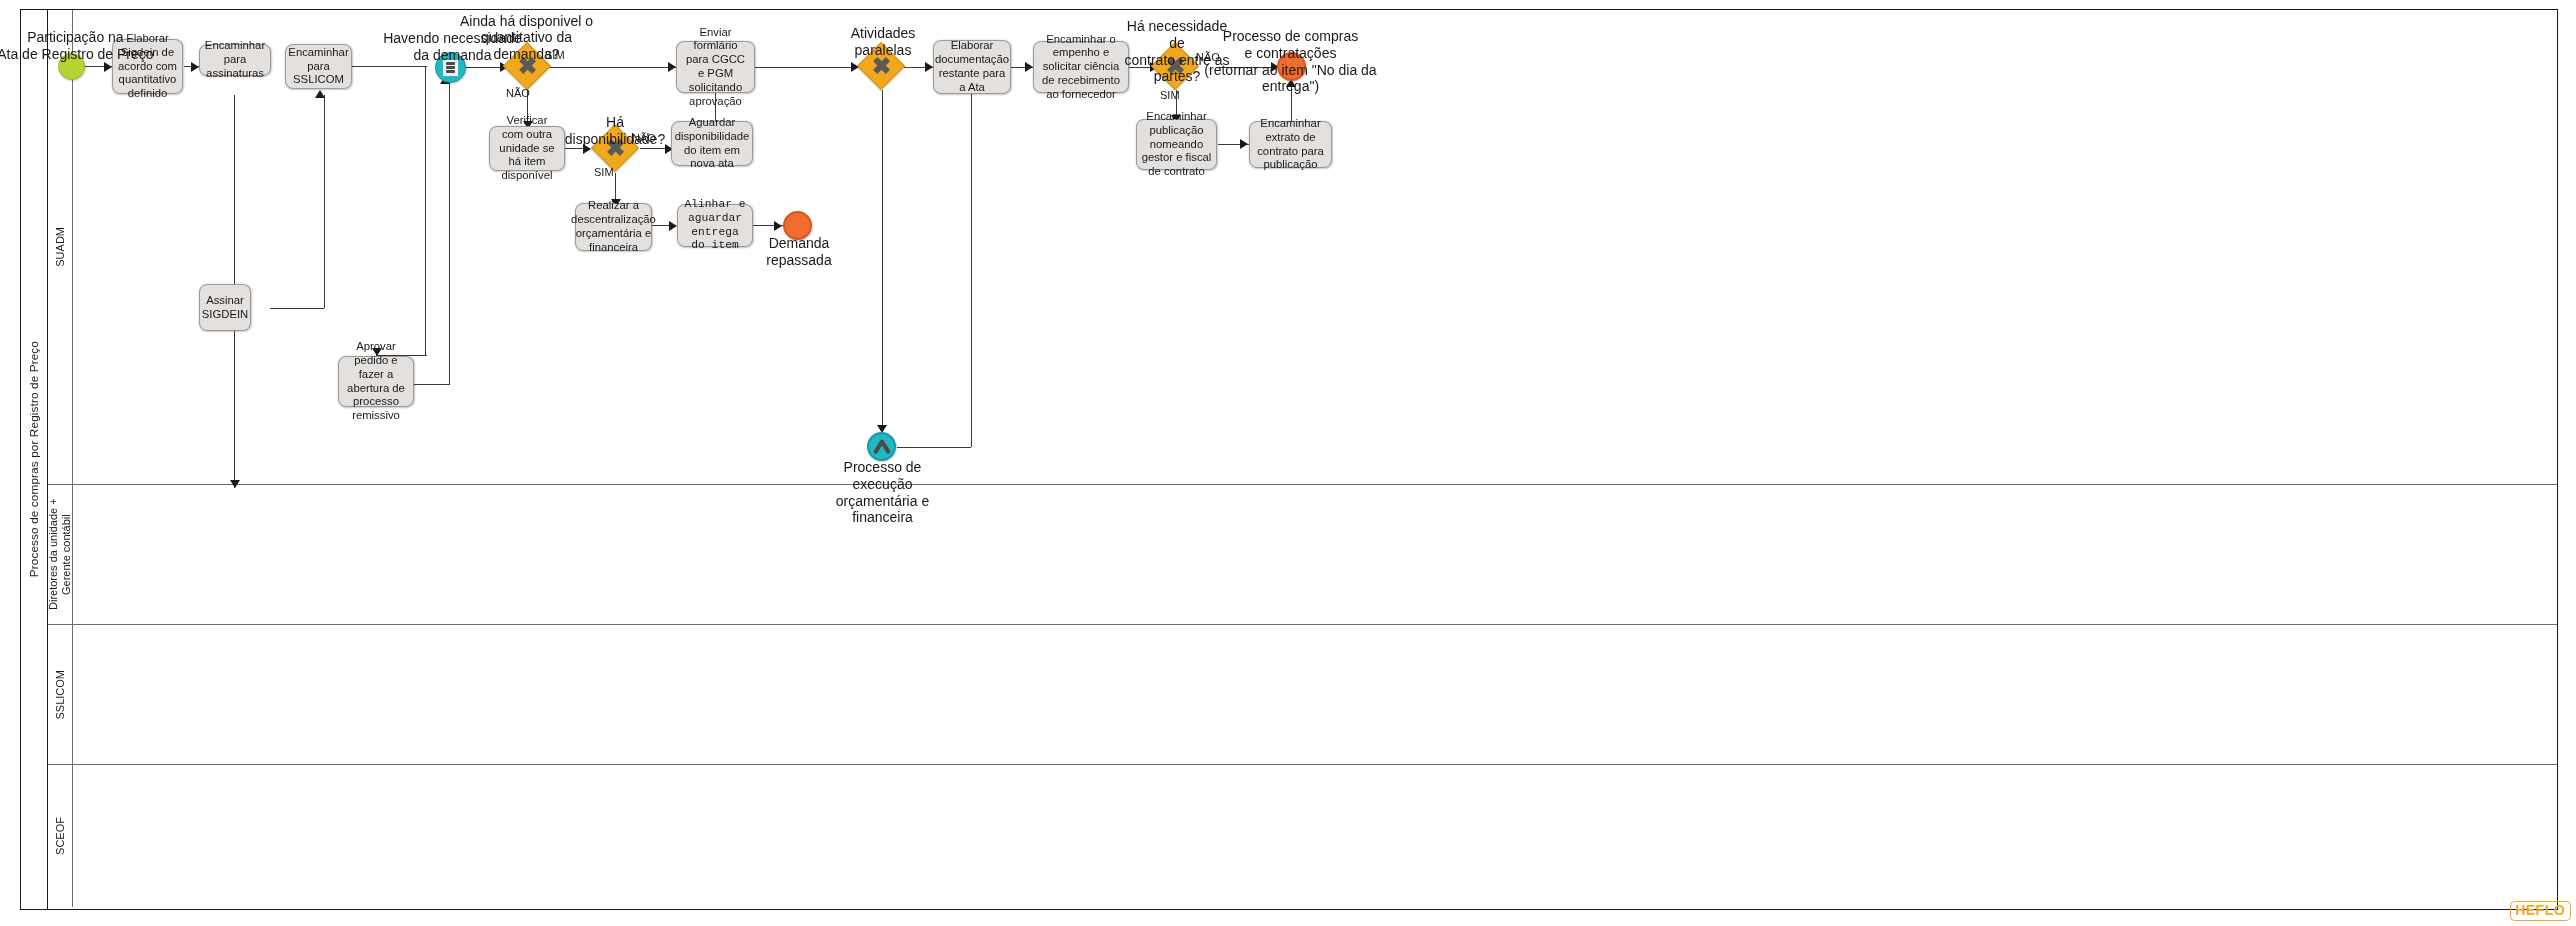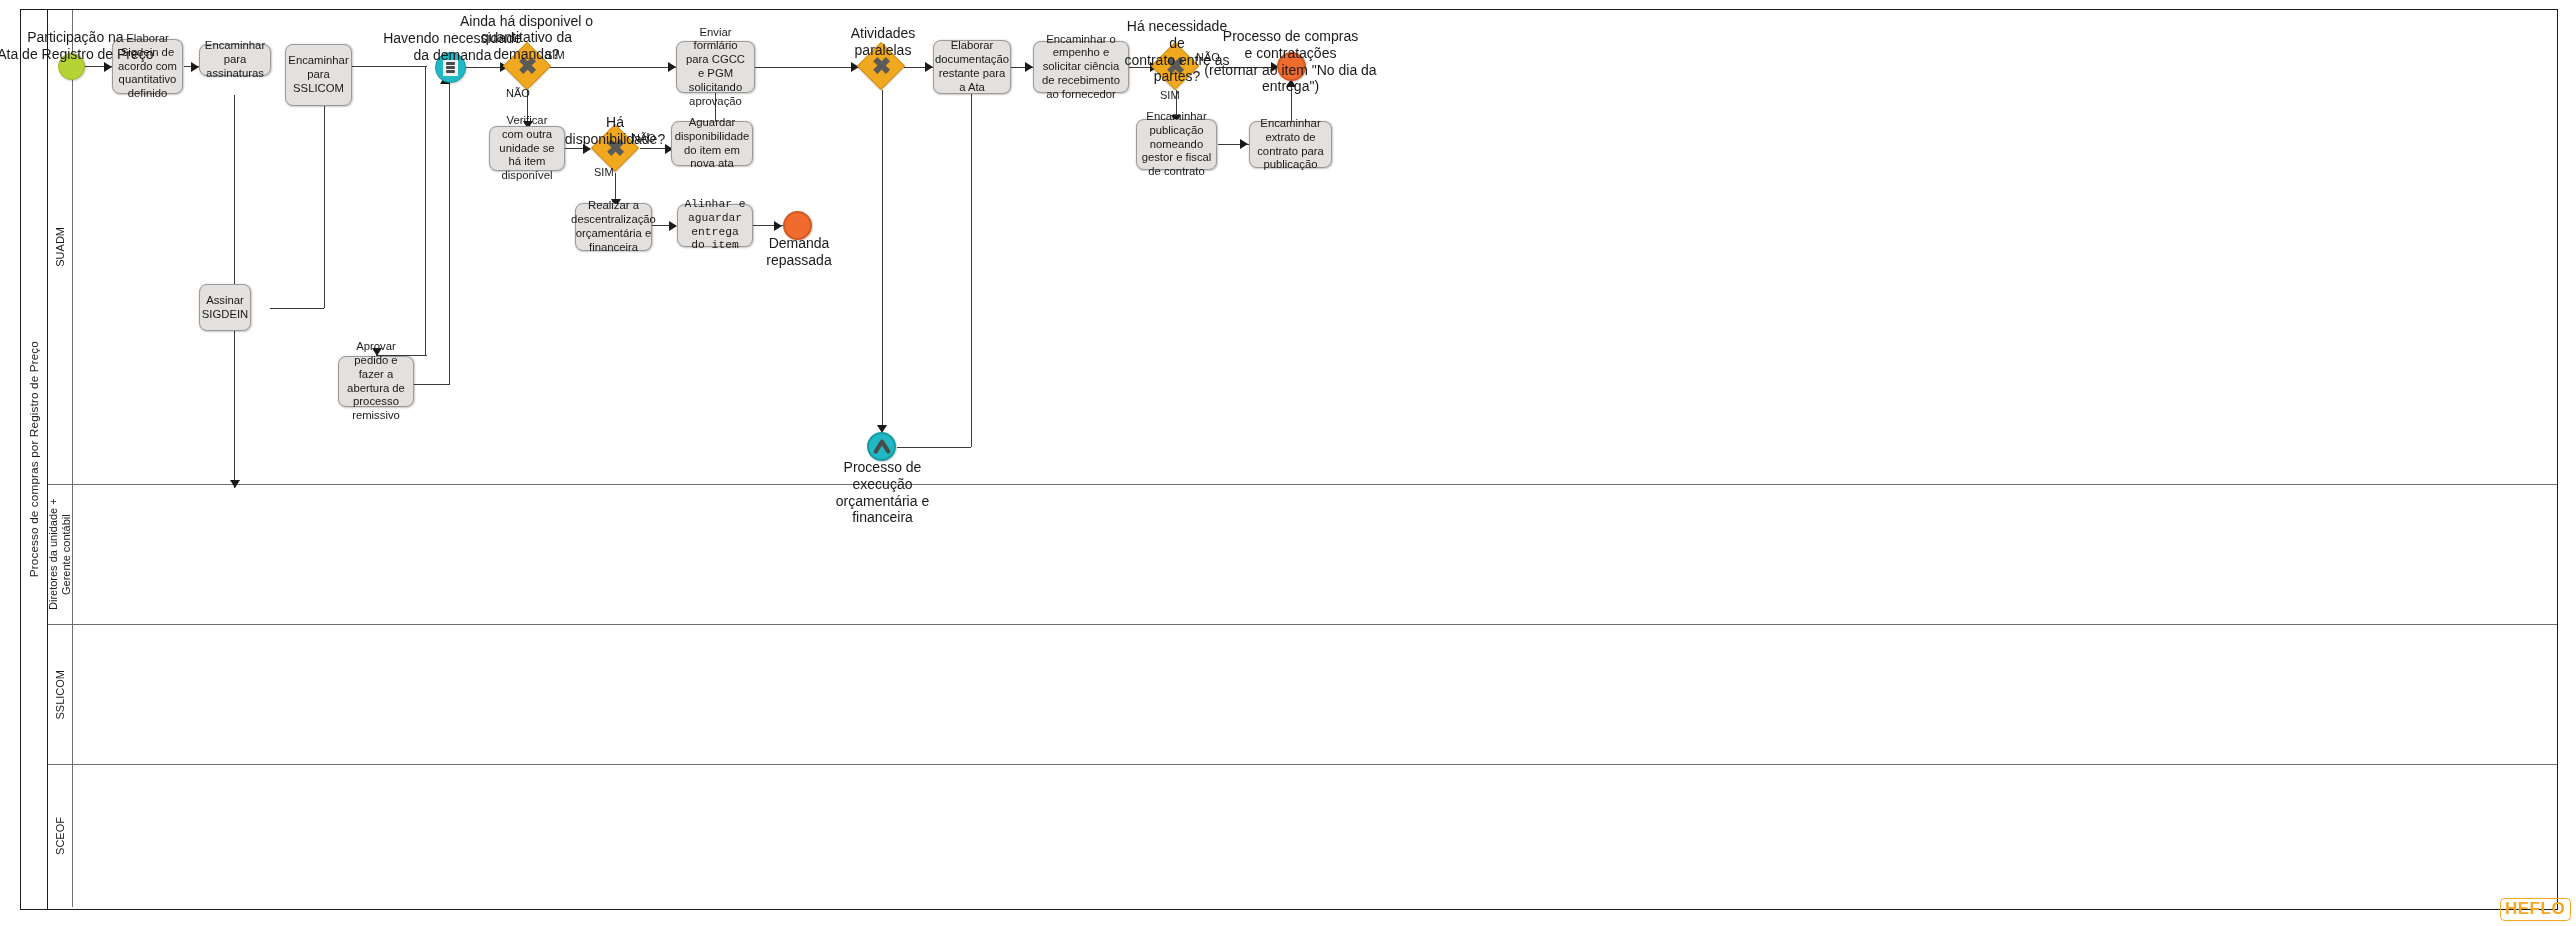--- a/index.html
+++ b/index.html
@@ -173,21 +173,21 @@
   .arrow.down  { border-top: 8.1px solid #1a1a1a; border-left: 5px solid transparent; border-right: 5px solid transparent; }
   .arrow.up    { border-bottom: 8.1px solid #1a1a1a; border-left: 5px solid transparent; border-right: 5px solid transparent; }
 
   
   .heflo {
     position: absolute;
     right: 5.4px; bottom: 5.4px;
     border: 1.8px solid #f5a623;
     border-radius: 4.5px;
     padding: 0.9px 4.5px 1.8px 4.5px;
-    font-size: 17px;
+    font-size: 14px;
     font-weight: bold;
     color: #f5a623;
     letter-spacing: 0.5px;
     z-index: 20;
     line-height: 1.05;
   }
 </style>
 </head>
 <body>
 
@@ -371,21 +371,21 @@
   <div class="flow-lbl" style="left:1160px; top:89px;">SIM</div>
 
   <div class="task" style="left:112px; top:39px; width:71px; height:55px;">Elaborar Sigdein
 de acordo com
 quantitativo
 definido</div>
 
   <div class="task" style="left:199px; top:44px; width:72px; height:32px;">Encaminhar para
 assinaturas</div>
 
-  <div class="task" style="left:285px; top:44px; width:67px; height:62px;">Encaminhar
+  <div class="task" style="left:285px; top:44px; width:67px; height:45px;">Encaminhar
 para SSLICOM</div>
 
   <div class="task" style="left:489px; top:126px; width:76px; height:45px;">Verificar com
 outra unidade se
 há item disponível</div>
 
   <div class="task" style="left:671px; top:121px; width:82px; height:45px;">Aguardar
 disponibilidade do
 item em nova ata</div>
 

